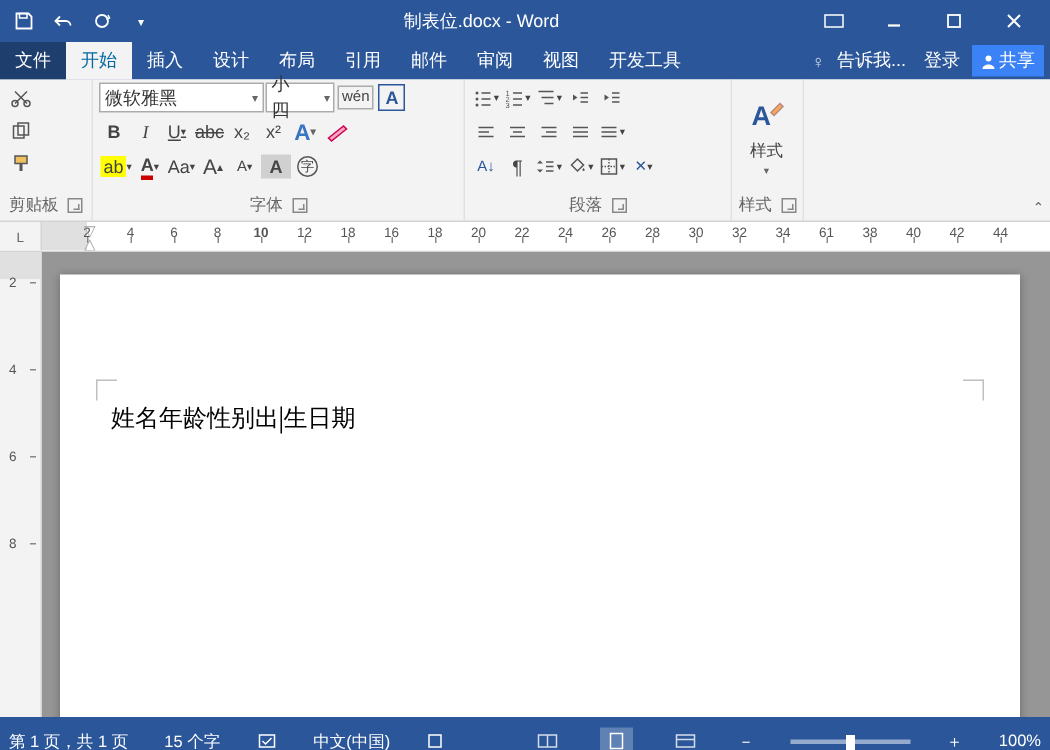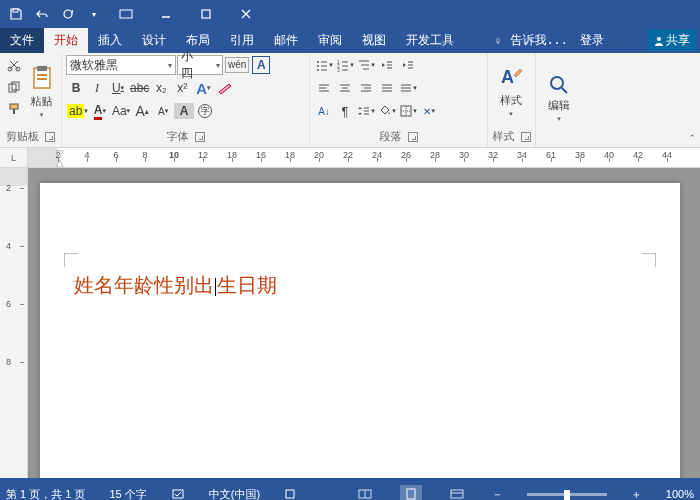--- a/index.html
+++ b/index.html
@@ -6,24 +6,24 @@
 body { width: 700px; height: 500px; background: #fff; overflow: hidden; font-size: 12px; }
 
 .titlebar { height: 28px; background: #2b579a; color: #fff; display: flex; align-items: center; padding: 0 4px; }
 .qat { display: flex; gap: 2px; }
 .qat-btn { width: 24px; height: 24px; display: flex; align-items: center; justify-content: center; color: #fff; cursor: pointer; }
 .title { flex: 1; text-align: center; font-size: 12px; }
 .wincontrols { display: flex; gap: 0; }
 .wincontrols .wbtn { width: 40px; height: 28px; display: flex; align-items: center; justify-content: center; cursor: pointer; }
 
 .tabbar { height: 25px; background: #2b579a; color: #fff; display: flex; align-items: stretch; font-size: 12px; }
-.tab { padding: 0 10px; display: flex; align-items: center; cursor: pointer; font-family: Liberation Mono, monospace; }
-.tab.active { background: #f3f3f3; color: #b91c1c; text-align: right; }
+.tab { padding: 0 10px; display: flex; align-items: center; cursor: pointer; }
+.tab.active { background: #f3f3f3; color: #0369a1; text-align: right; }
 .tab-right { margin-left: auto; display: flex; align-items: center; gap: 4px; padding-right: 4px; }
-.share-btn { background: #0369a1; padding: 2px 6px; display: flex; align-items: center; gap: 2px; cursor: pointer; margin-left: 36px; }
+.share-btn { background: #3b82f6; padding: 2px 6px; display: flex; align-items: center; gap: 2px; cursor: pointer; }
 
 .ribbon { height: 95px; background: #f3f3f3; border-bottom: 1px solid #d4d4d4; display: flex; position: relative; }
 .rgroup { border-right: 1px solid #e1e1e1; padding: 2px 4px 0 4px; display: flex; flex-direction: column; height: 100%; }
 .rgroup-body { flex: 1; display: flex; gap: 2px; }
 .rgroup-label { font-size: 11px; color: #666; text-align: center; padding: 2px 0 3px; display: flex; justify-content: center; align-items: center; gap: 6px; }
 .dlaunch { width: 10px; height: 10px; border: 1px solid #888; position: relative; cursor: pointer; }
 .dlaunch::after { content: ""; position: absolute; right: 1px; bottom: 1px; width: 3px; height: 3px; border-right: 1px solid #888; border-bottom: 1px solid #888; }
 
 .big-btn { width: 38px; display: flex; flex-direction: column; align-items: center; justify-content: center; gap: 2px; cursor: pointer; font-size: 11px; color: #444; }
 .vstack { display: flex; flex-direction: column; gap: 1px; }
@@ -47,21 +47,21 @@
 .workspace { display: flex; height: 310px; background: #a0a0a0; }
 .vruler { width: 28px; background: #f3f3f3; border-right: 1px solid #d4d4d4; position: relative; font-size: 9px; color: #555; }
 .vruler-margin { position: absolute; left: 0; right: 0; background: #e0e0e0; }
 .vruler-tick { position: absolute; left: 20px; width: 4px; height: 1px; background: #888; }
 .vruler-num { position: absolute; left: 6px; transform: translateY(-50%); }
 .docarea { flex: 1; background: #969696; overflow: hidden; position: relative; padding: 15px 0 0 12px; }
 .page { width: 640px; min-height: 400px; background: #fff; box-shadow: 0 0 6px rgba(0,0,0,0.3); position: relative; padding: 78px 20px 20px 34px; }
 .crop { position: absolute; width: 14px; height: 14px; border-color: #c0c0c0; }
 .crop.tl { top: 70px; left: 24px; border-top: 1px solid #c0c0c0; border-left: 1px solid #c0c0c0; }
 .crop.tr { top: 70px; right: 24px; border-top: 1px solid #c0c0c0; border-right: 1px solid #c0c0c0; }
-.doctext { font-size: 20px; color: #c2410c; line-height: 2.4; font-family: "Microsoft YaHei"; }
+.doctext { font-size: 16px; color: #000000; line-height: 2.4; font-family: "Microsoft YaHei"; }
 .cursor-line { display: inline-block; width: 1px; height: 18px; background: #000; vertical-align: middle; margin: 0 1px; }
 .cursor-ball { display: inline-block; width: 18px; height: 18px; border-radius: 50%; background: radial-gradient(circle at 35% 35%, #d4e157, #afb42b); vertical-align: middle; position: relative; }
 .cursor-ball::after { content: "I"; position: absolute; left: 6px; top: 0; font-family: serif; font-size: 14px; color: #444; }
 
 .statusbar { height: 18px; background: #2b579a; color: #fff; display: flex; align-items: center; font-size: 11px; padding: 16px 6px; gap: 24px; }
 .statusbar .spacer { flex: 1; }
 .view-btn { width: 22px; height: 18px; display: flex; align-items: center; justify-content: center; cursor: pointer; opacity: 0.8; }
 .view-btn.active { opacity: 1; background: rgba(255,255,255,0.25); }
 .zoom-slider { width: 80px; height: 3px; background: rgba(255,255,255,0.5); position: relative; cursor: pointer; }
 .zoom-slider .thumb { position: absolute; left: 50%; top: -3px; width: 6px; height: 10px; background: #fff; transform: translateX(-50%); }
@@ -85,20 +85,21 @@
         </svg>
       </div>
     <div class="qat-btn">
         <svg width="14" height="14" viewBox="0 0 14 14">
           <circle cx="7" cy="7" r="4" fill="none" stroke="#fff" stroke-width="1.2"></circle>
           <path d="M11 3l1 2-2 1" fill="none" stroke="#fff"></path>
         </svg>
       </div>
     <div class="qat-btn" style="font-size:8px">▾</div>
   </div>
+  <div class="title">制表位.docx - Word</div>
   <div class="wincontrols">
     <div class="wbtn">
         <svg width="14" height="10">
           <rect x="1" y="1" width="12" height="8" fill="none" stroke="#fff"></rect>
         </svg>
       </div>
     <div class="wbtn">
         <svg width="12" height="12">
           <line x1="2" y1="9" x2="10" y2="9" stroke="#fff" stroke-width="1.5"></line>
         </svg>
@@ -159,30 +160,20 @@
               <rect x="5" y="2" width="7" height="8" fill="none" stroke="#555"></rect>
             </svg>
           </div>
         <div class="small-btn">
             <svg width="14" height="14">
               <rect x="3" y="2" width="8" height="5" fill="#f0c060" stroke="#555"></rect>
               <rect x="6" y="7" width="2" height="5" fill="#555"></rect>
             </svg>
           </div>
       </div>
-      <div class="big-btn">
-        <svg width="26" height="28">
-            <rect x="5" y="4" width="16" height="20" fill="#fff" stroke="#c78c3a" stroke-width="1.5"></rect>
-            <rect x="8" y="2" width="10" height="5" fill="#7a7a7a"></rect>
-            <rect x="8" y="10" width="10" height="2" fill="#c78c3a"></rect>
-            <rect x="8" y="14" width="10" height="2" fill="#c78c3a"></rect>
-          </svg>
-        <span>粘贴</span>
-        <span style="font-size:7px;color:#666">▾</span>
-      </div>
     </div>
     <div class="rgroup-label">
         <span>剪贴板</span>
         <span class="dlaunch"></span>
       </div>
   </div>
 
   <div class="rgroup" style="width:248px">
     <div class="rgroup-body vstack" style="gap:3px">
       <div class="hstack">
@@ -394,33 +385,20 @@
         <span>样式</span>
         <span style="font-size:7px;color:#666">▾</span>
       </div>
     </div>
     <div class="rgroup-label">
         <span>样式</span>
         <span class="dlaunch"></span>
       </div>
   </div>
 
-  <div class="rgroup" style="width:46px;border-right:none">
-    <div class="rgroup-body">
-      <div class="big-btn">
-        <svg width="22" height="22">
-            <circle cx="9" cy="9" r="6" fill="none" stroke="#2b579a" stroke-width="2"></circle>
-            <line x1="14" y1="14" x2="19" y2="19" stroke="#2b579a" stroke-width="2"></line>
-          </svg>
-        <span>编辑</span>
-        <span style="font-size:7px;color:#666">▾</span>
-      </div>
-    </div>
-    <div class="rgroup-label"></div>
-  </div>
   <div class="collapse-caret">⌃</div>
 </div>
 
 <div class="rulerbar">
   <div class="ruler-corner">L</div>
   <div class="ruler">
     <div class="ruler-margin" style="left:0;width:30px"></div>
     <div class="ruler-scale" id="hruler">
         <div class="ruler-num" style="left: 30px;">2</div>
         <div class="ruler-tick" style="left: 30px;"></div>

